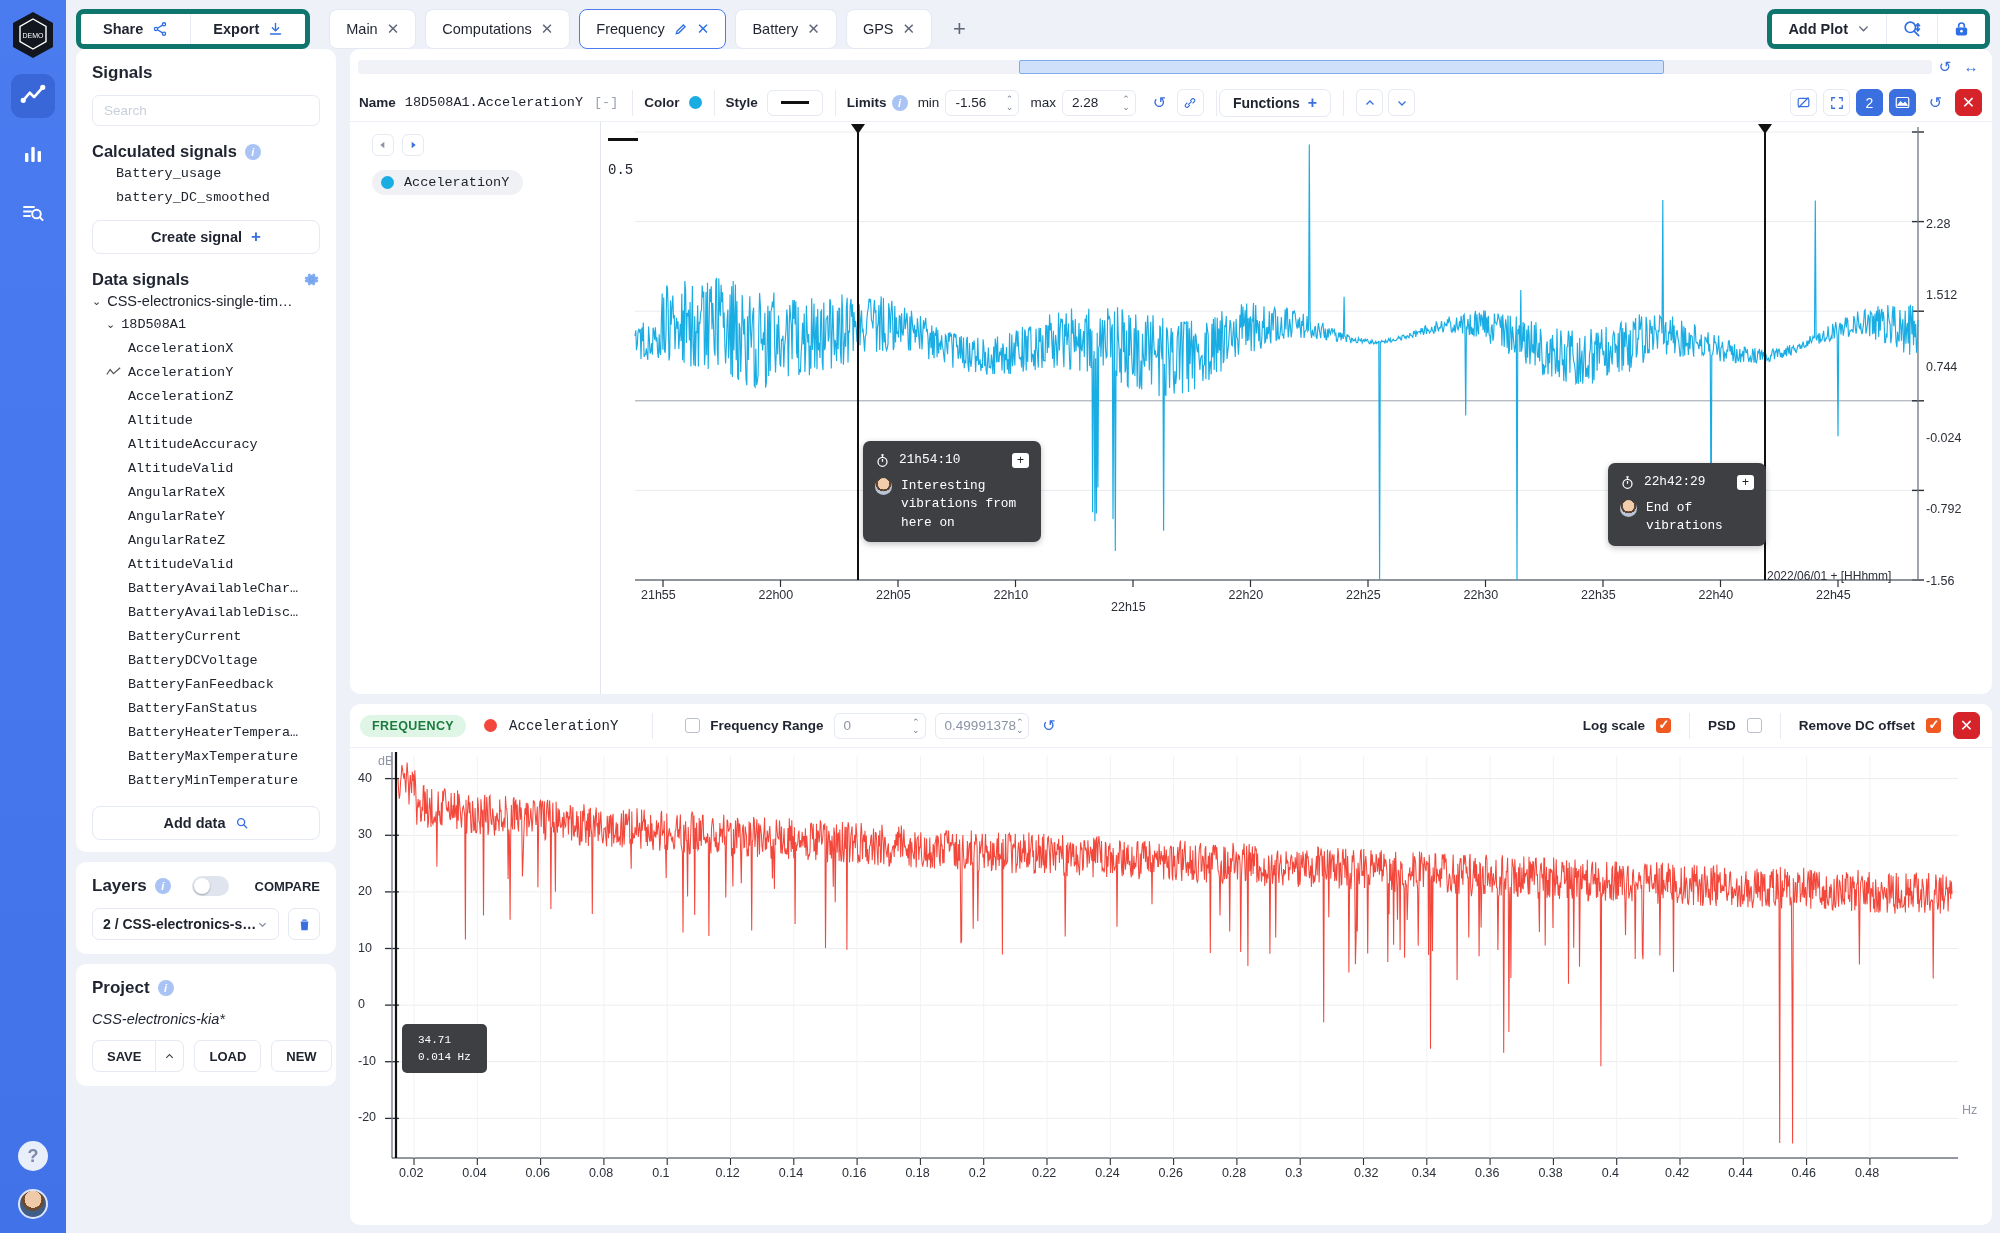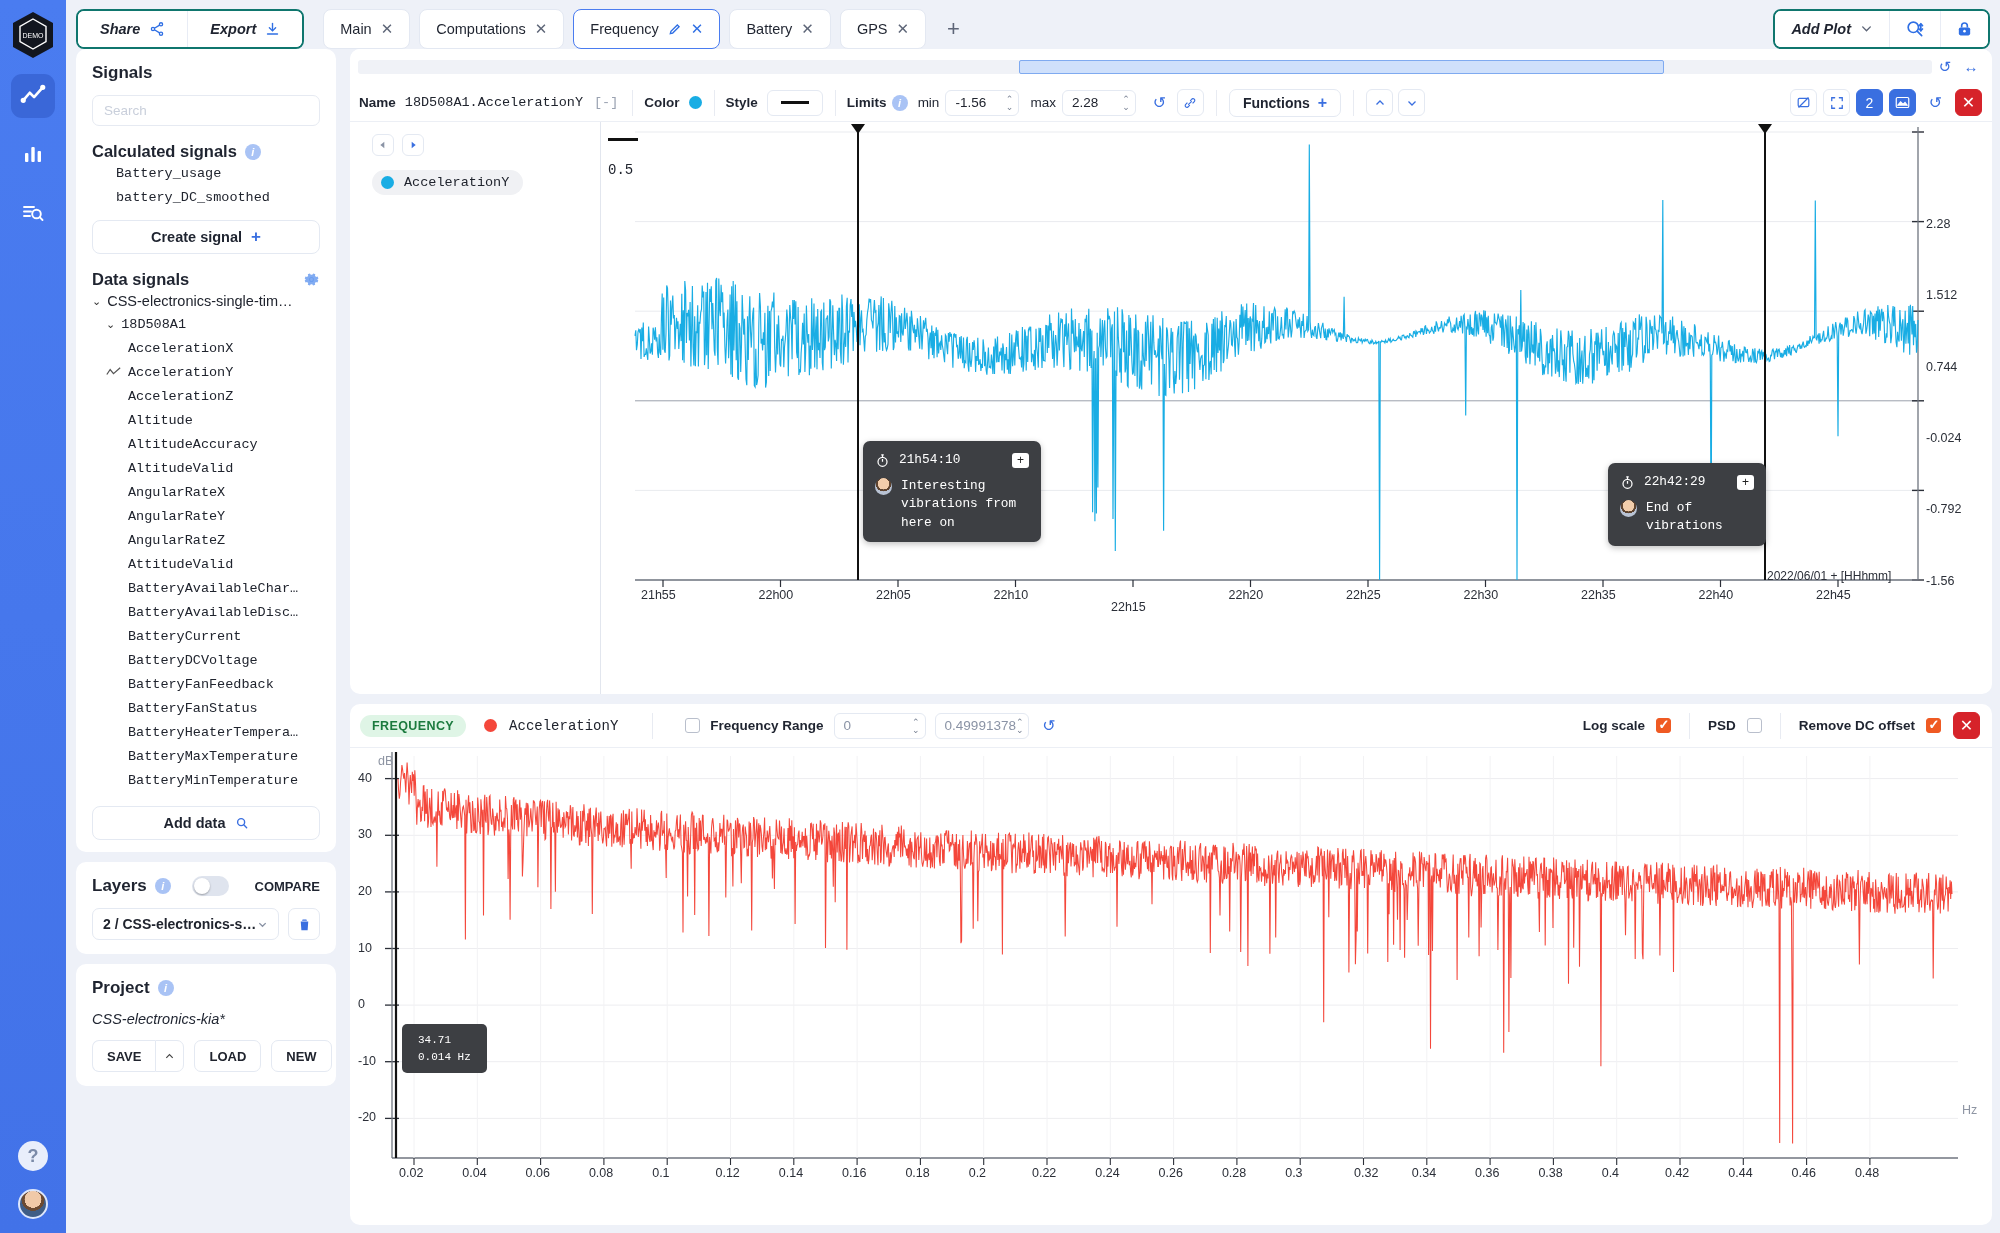--- a/index.html
+++ b/index.html
@@ -42,21 +42,21 @@
   }
 
   
   #topbar {
     position: absolute; left: 66px; top: 0; width: 1934px; height: 57px;
     background: #eef1f8;
     display: flex; align-items: center; padding: 0 10px;
   }
   .btn-group {
     display: flex; background: #fff; border-radius: 8px;
-    border: 2px solid #0f766e; overflow: hidden; height: 40px; font-style: italic;
+    border: 5px solid #0f766e; overflow: hidden; height: 40px;
   }
   .btn-group > .gbtn { border-right: 1px solid #e8ecf5; }
   .btn-group > .gbtn:last-child { border-right: none; }
   .gbtn {
     display: flex; align-items: center; justify-content: center; gap: 9px;
     padding: 0 22px; height: 100%; font-size: 14.5px; font-weight: bold;
     color: #1f2430; background: #fff; cursor: pointer;
   }
   .tabs { display: flex; align-items: center; gap: 9px; margin-left: 19px; }
   .tab {
@@ -579,21 +579,21 @@
       </div>
       <div class="icon-btn" style="margin-left:10px;border:none;font-size:16px;">↺</div>
       <div class="icon-btn" style="margin-left:4px;">
         <svg width="14" height="14" viewBox="0 0 24 24" fill="none" stroke="#3a6fe0" stroke-width="2" stroke-linecap="round">
           <path d="M9.5 14.5l5-5"></path>
             <path d="M7 12l-2 2a3 3 0 1 0 4.2 4.2l2-2"></path>
             <path d="M17 12l2-2a3 3 0 1 0-4.2-4.2l-2 2"></path>
         </svg>
       </div>
       <div class="tb-sep" style="margin-left:12px"></div>
-      <div class="chip-btn" style="margin-left:10px;">
+      <div class="chip-btn" style="">
         <span>Functions</span>
         <span style="color:#3a6fe0;font-size:16px;">+</span>
       </div>
       <div class="tb-sep" style="margin-left:12px"></div>
       <div class="icon-btn" style="margin-left:10px">
         <svg width="12" height="12" viewBox="0 0 24 24" fill="none" stroke="#3a6fe0" stroke-width="2.6">
             <polyline points="5,15 12,8 19,15"></polyline>
           </svg>
       </div>
       <div class="icon-btn" style="margin-left:5px">

